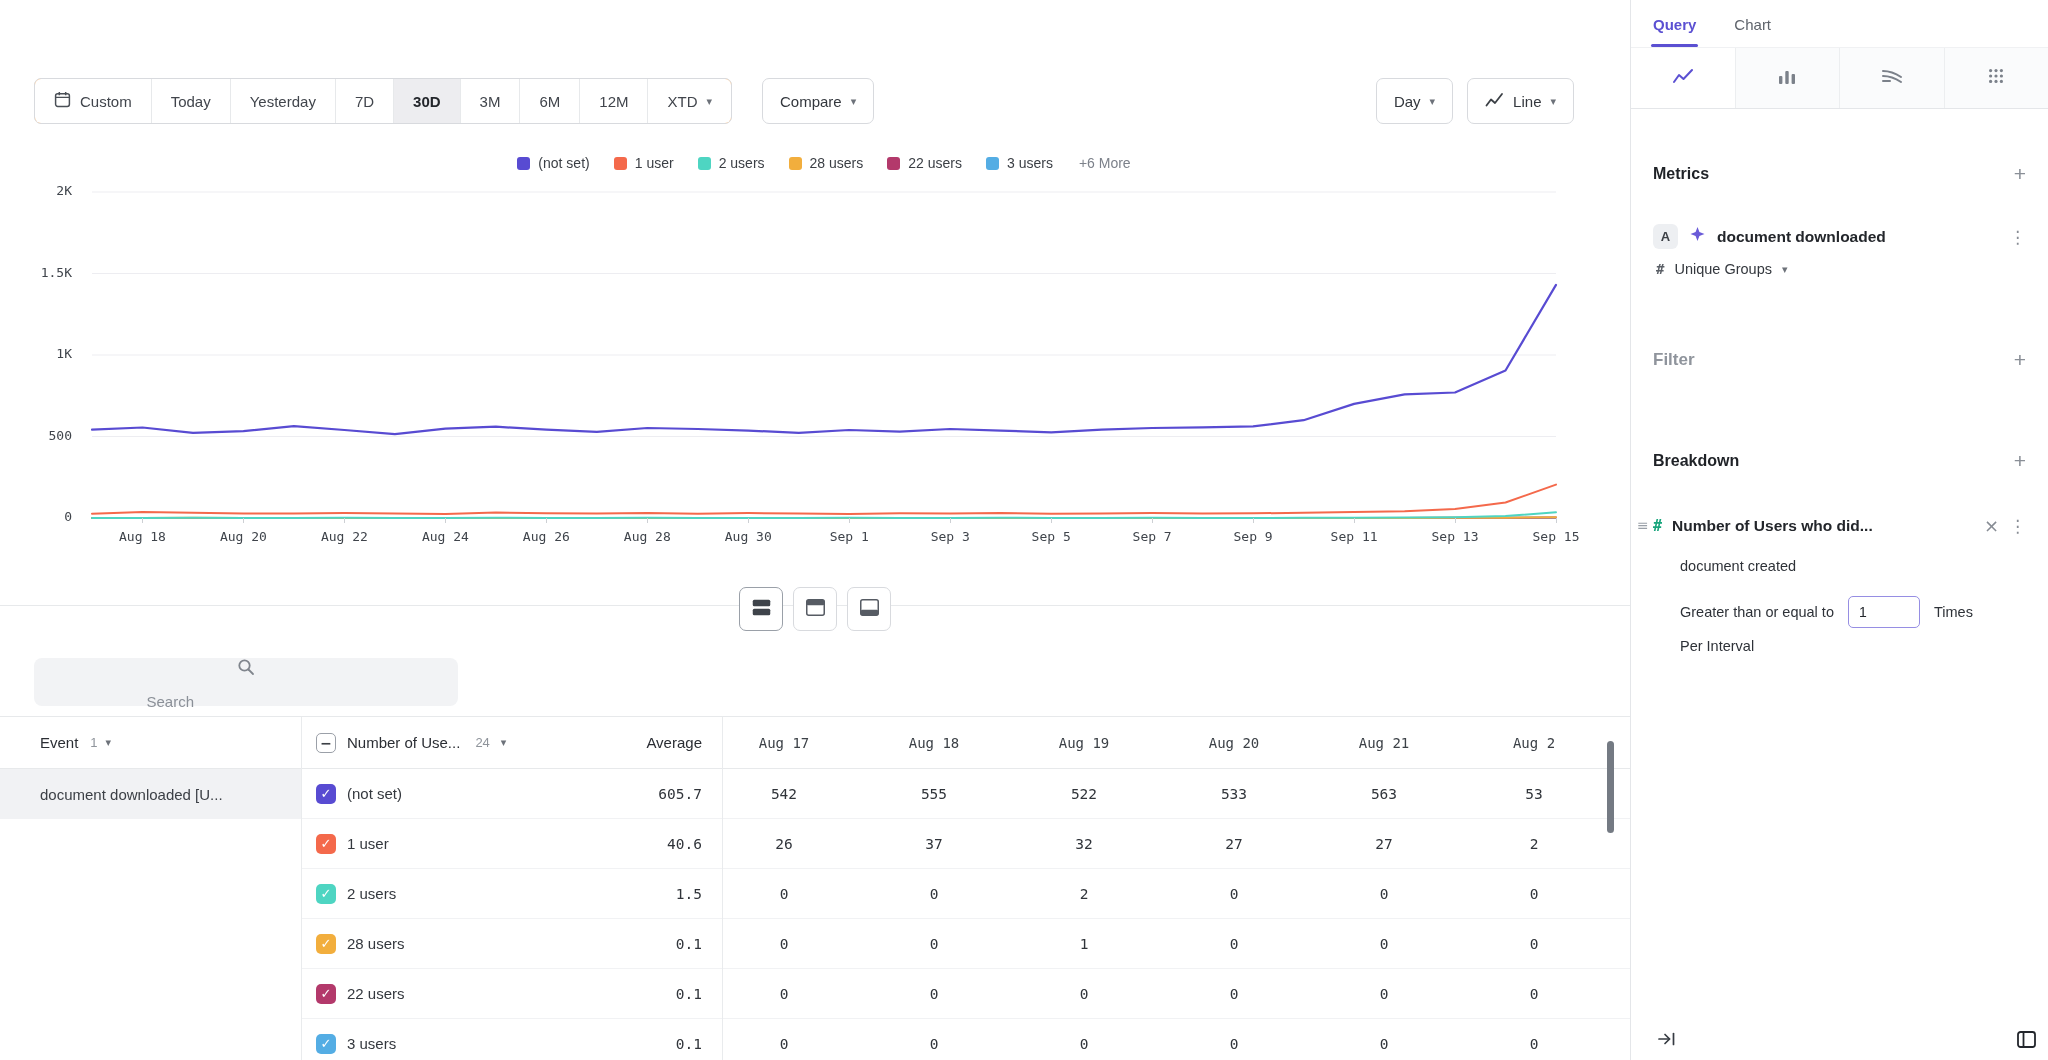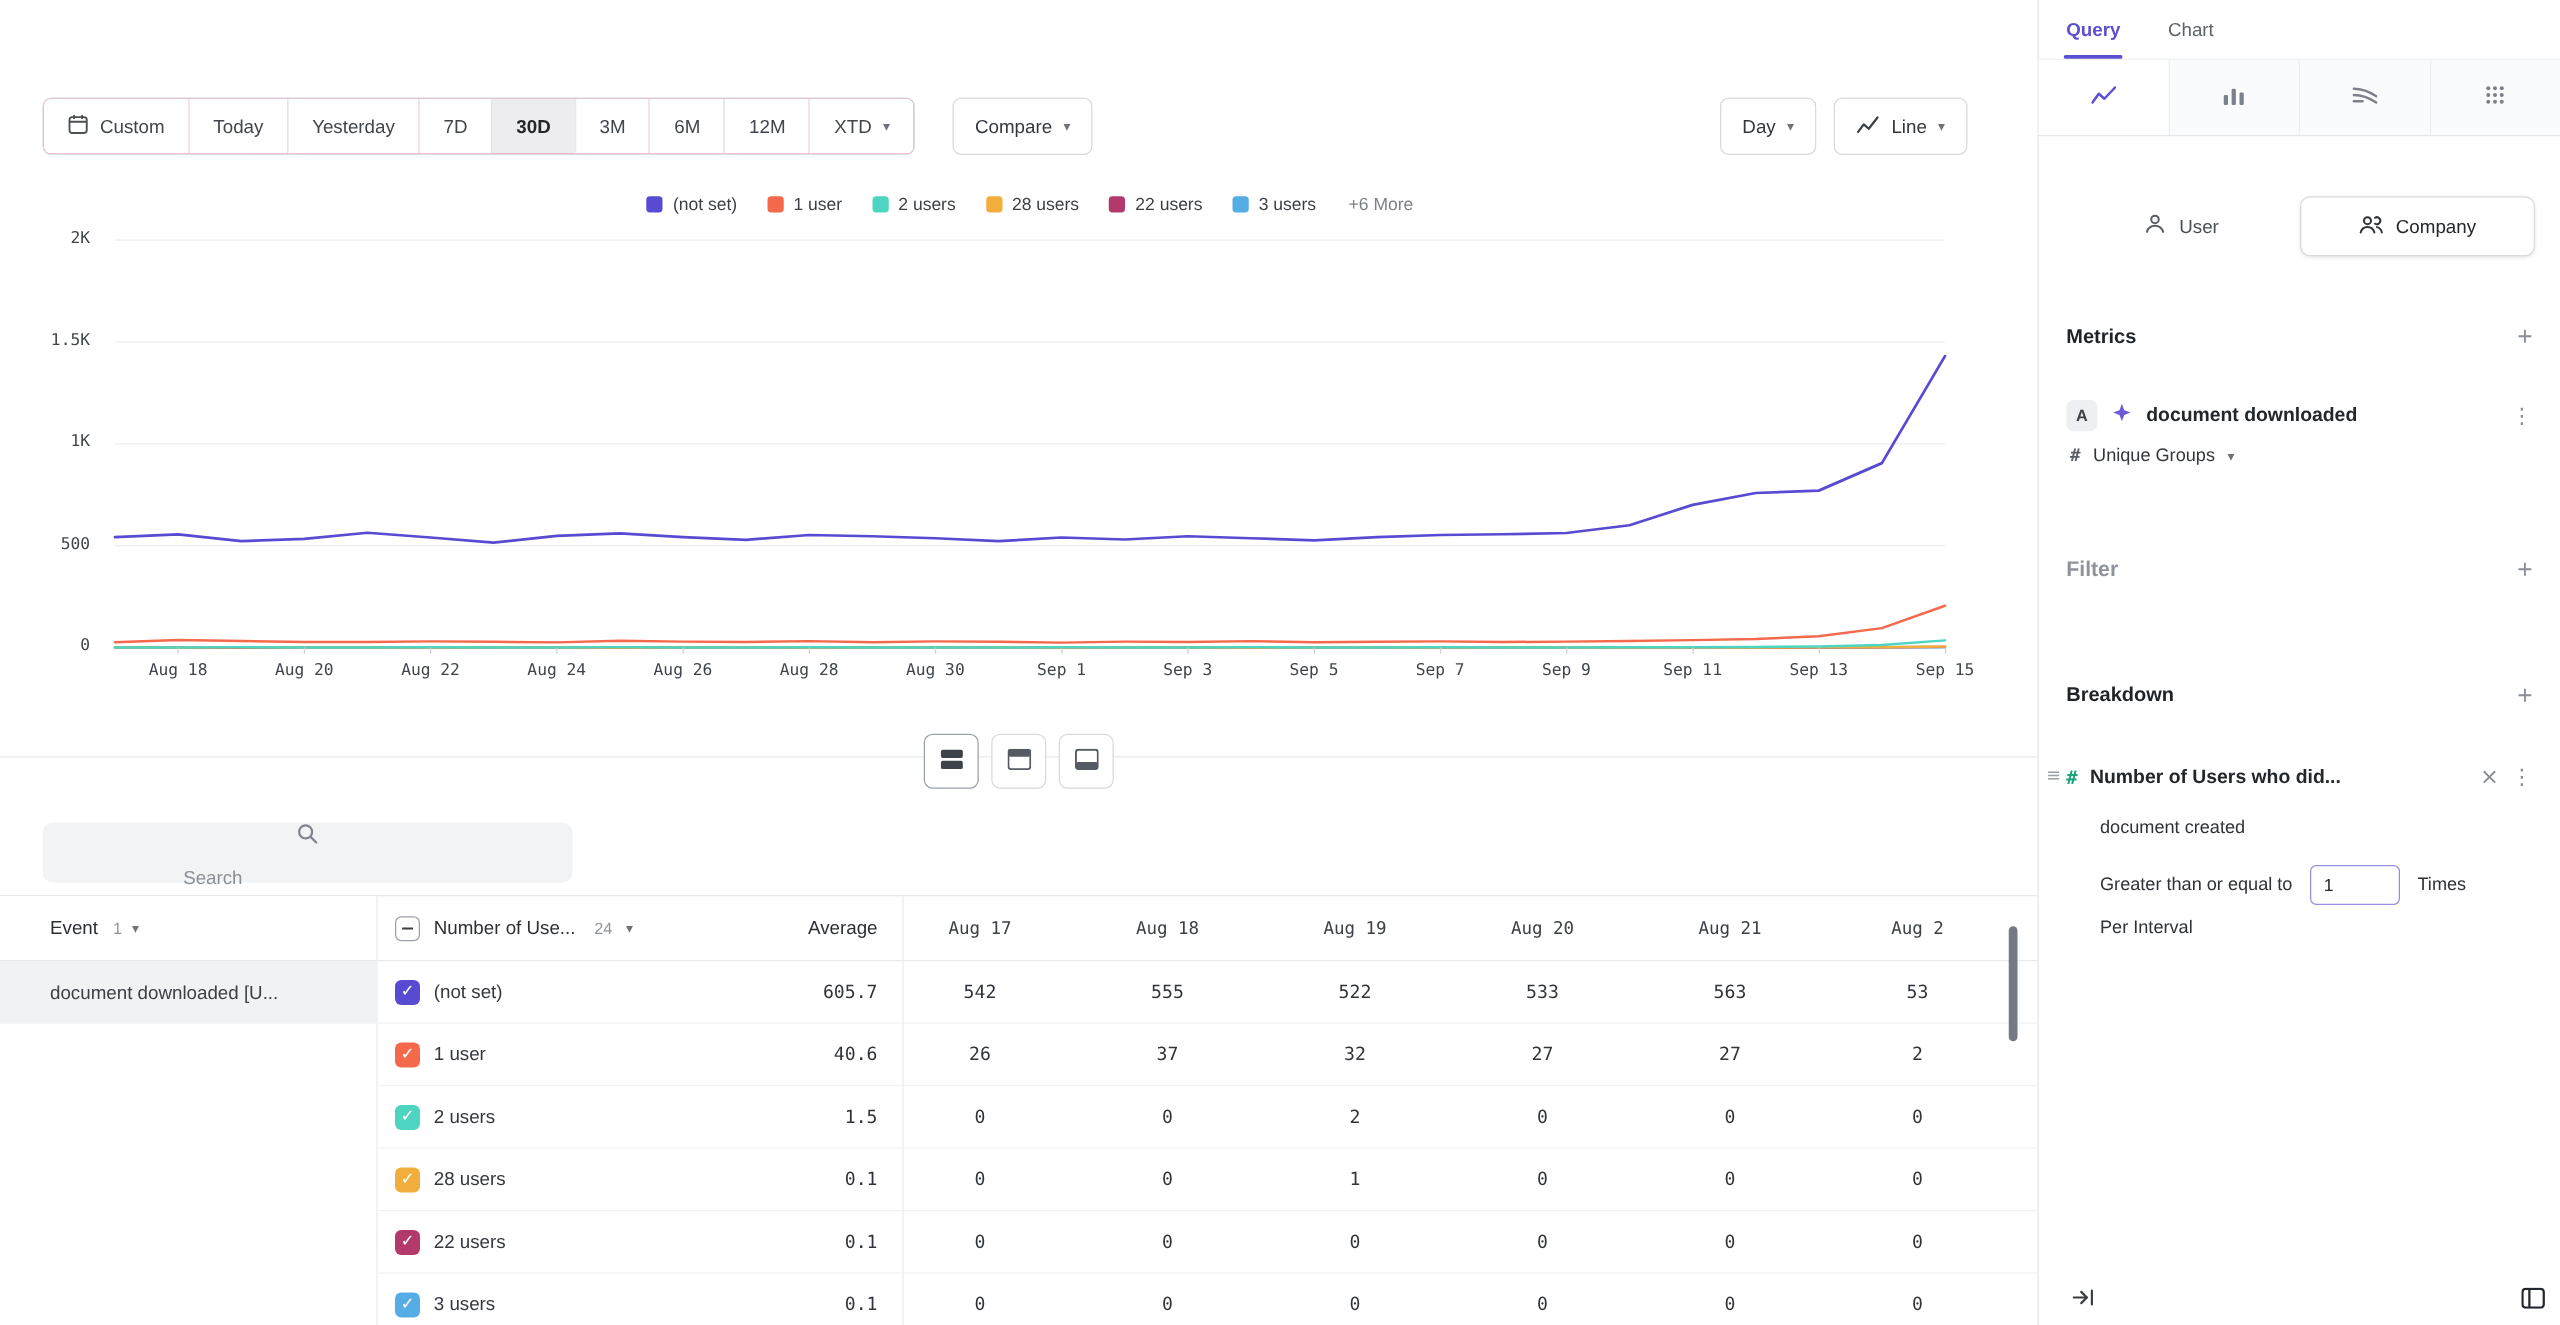--- a/index.html
+++ b/index.html
@@ -5,21 +5,21 @@
   * { box-sizing: border-box; }
   body { margin:0; width:2048px; height:1060px; background:#fff; overflow:hidden;
          font-family:"Liberation Sans", sans-serif; color:#2a2d33; }
   .app { display:flex; width:2048px; height:1060px; }
   .main { position:relative; flex:0 0 1630px; width:1630px; height:100%; }
   .panel { position:relative; flex:1; height:100%; border-left:1px solid #e4e6e9; background:#fff; }
   .mono { font-family:"DejaVu Sans Mono", monospace; }
 
   
   .toolbar { position:absolute; top:78px; left:34px; right:56px; height:46px; display:flex; align-items:center; }
-  .seg { display:inline-flex; height:46px; border:1px solid #d8dade; border-radius:7px; overflow:hidden; background:#ec4899; }
+  .seg { display:inline-flex; height:46px; border:1px solid #d8dade; border-radius:7px; overflow:hidden; background:#fdba74; }
   .seg-item { display:flex; align-items:center; gap:9px; height:100%; padding:0 19px; font-size:15px;
               color:#41454c; background:#fff; border:none; border-left:1px solid #e7e9eb; font-family:inherit; cursor:pointer; }
   .seg-item:first-child { border-left:none; }
   .seg-item.active { background:#ededf0; color:#23262b; font-weight:600; }
   .btn { display:flex; align-items:center; gap:9px; height:46px; padding:0 17px; border:1px solid #d8dade;
          border-radius:7px; background:#fff; font-size:15px; color:#33373d; font-family:inherit; cursor:pointer; }
   .compare { margin-left:30px; }
   .toolbar-right { margin-left:auto; display:flex; gap:14px; }
   .caret { font-family:"DejaVu Sans", sans-serif; font-size:11px; color:#6d727a; line-height:1; }
 
@@ -469,38 +469,20 @@
               <circle cx="2.6" cy="8" r="1.6"></circle>
               <circle cx="8" cy="8" r="1.6"></circle>
               <circle cx="13.4" cy="8" r="1.6"></circle>
               <circle cx="2.6" cy="13.4" r="1.6"></circle>
               <circle cx="8" cy="13.4" r="1.6"></circle>
               <circle cx="13.4" cy="13.4" r="1.6"></circle>
             </svg></span>
       </div>
     </div>
 
-    <div class="entity-toggle">
-      <button class="ent-btn">
-        <span><svg width="18" height="18" viewBox="0 0 18 18" fill="none" stroke="#5a5f67" stroke-width="1.6" stroke-linecap="round">
-              <circle cx="9" cy="5.5" r="3"></circle>
-              <path d="M2.5 15.5c1-3.5 3.5-5 6.5-5s5.5 1.5 6.5 5"></path>
-            </svg></span>
-        <span>User</span>
-      </button>
-      <button class="ent-btn active">
-        <span><svg width="20" height="17" viewBox="0 0 20 17" fill="none" stroke="#2f333a" stroke-width="1.6" stroke-linecap="round">
-              <circle cx="7" cy="5.5" r="2.8"></circle>
-              <path d="M1.5 15c.8-3 2.8-4.5 5.5-4.5s4.7 1.5 5.5 4.5"></path>
-              <path d="M13 3.2a2.8 2.8 0 110 4.8"></path>
-              <path d="M14.6 10.7c2 .4 3.3 1.8 3.9 4.3"></path>
-            </svg></span>
-        <span>Company</span>
-      </button>
-    </div>
 
     <div class="p-section sec-metrics">
       <div class="sec-head">
         <span class="sec-title">Metrics</span>
         <span class="plus-btn">+</span>
       </div>
       <div class="metric-row">
         <span class="badge-a">A</span>
         <span><svg width="17" height="17" viewBox="0 0 17 17" fill="#6a5bd8">
               <path d="M8.5 1l1.9 5.1 5.1 1.9-5.1 1.9-1.9 5.1-1.9-5.1L1.5 8l5.1-1.9z"></path>

